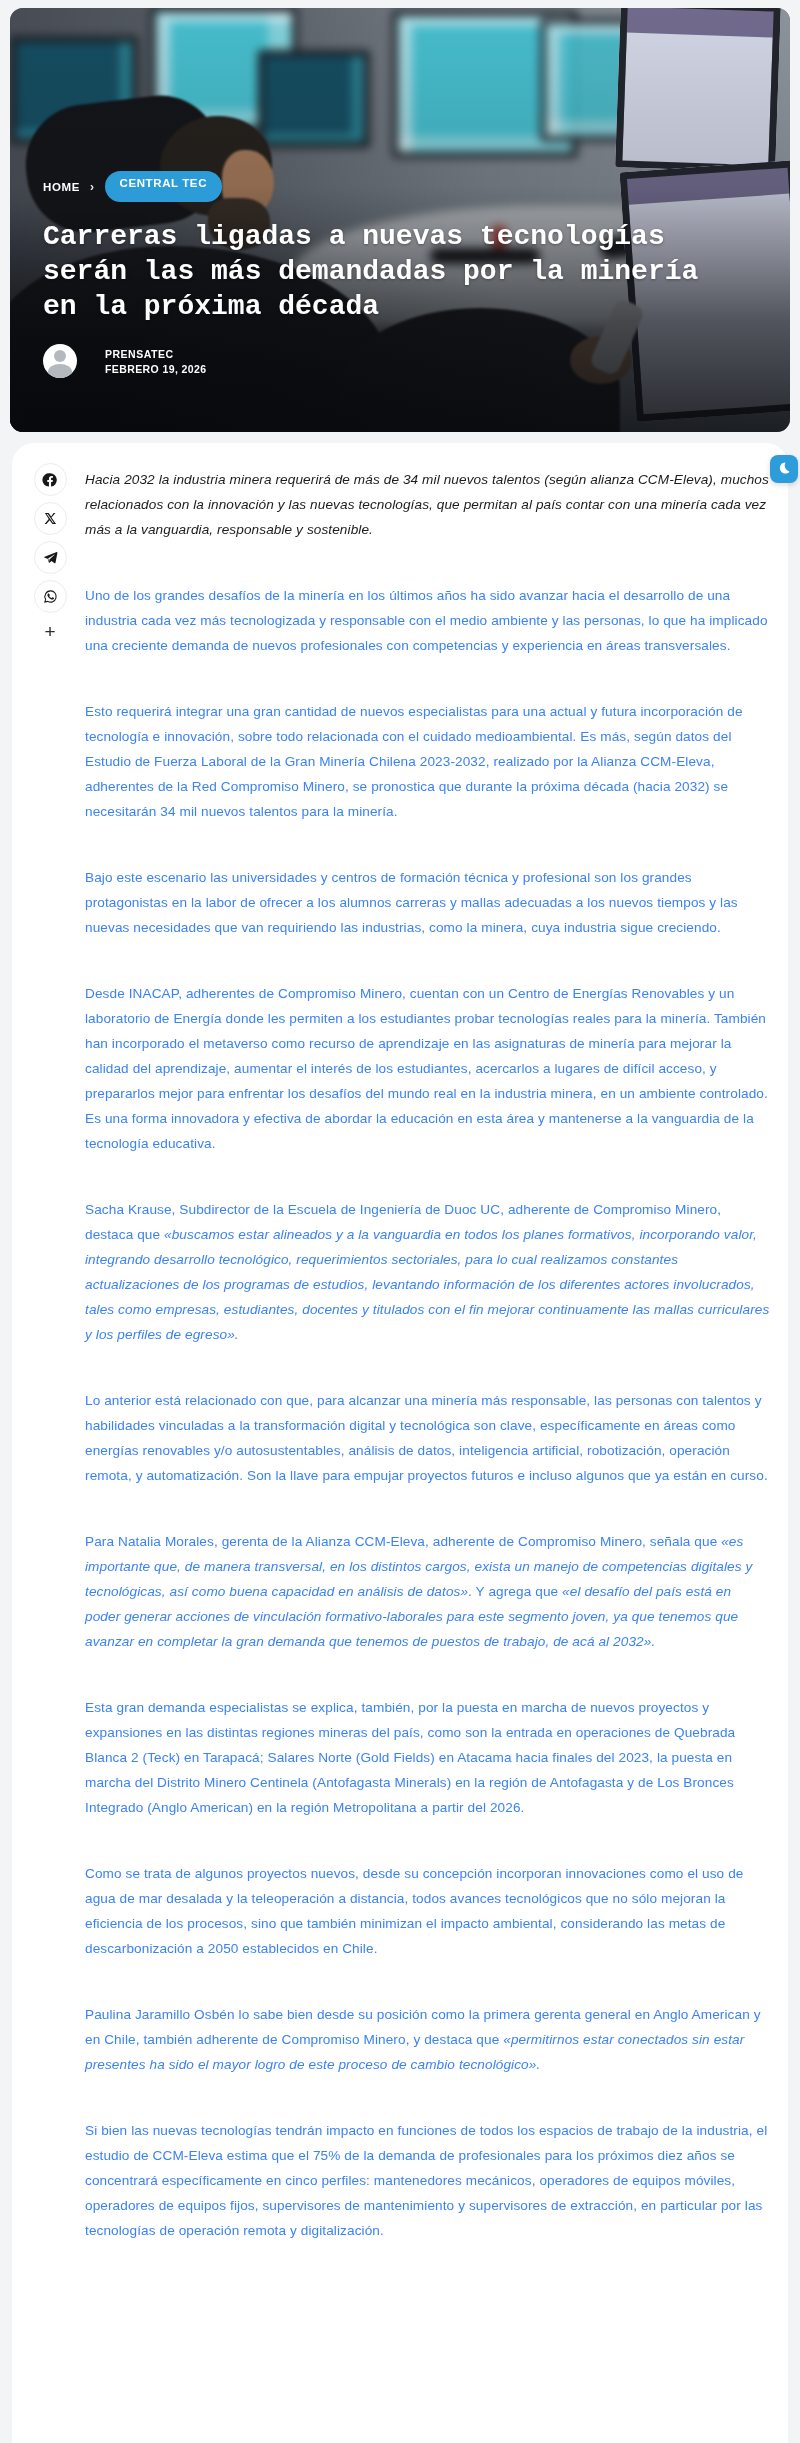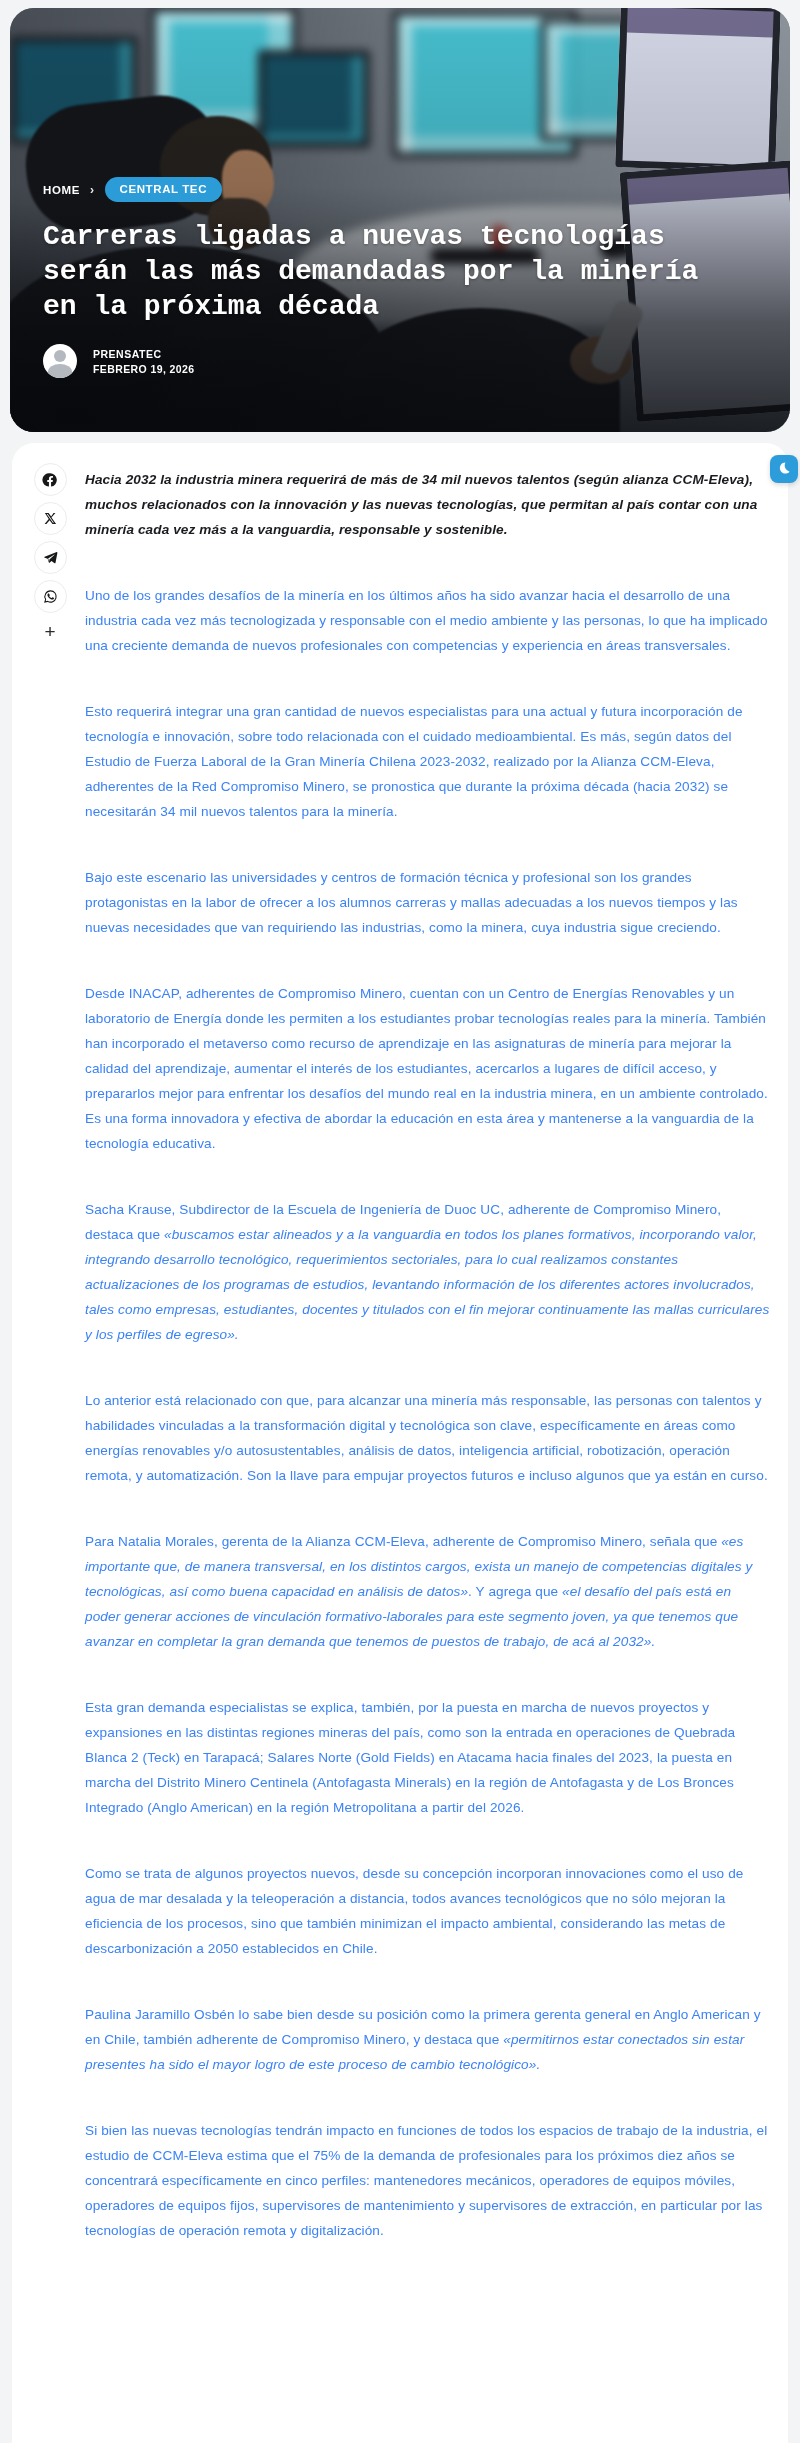--- a/index.html
+++ b/index.html
@@ -1,60 +1,60 @@
 <!DOCTYPE html>
 <html lang="es"><head>
 <meta charset="utf-8">
 <style>
   * { margin:0; padding:0; box-sizing:border-box; }
   html,body { background:#f2f4f5; font-family:"Liberation Sans", sans-serif; }
   .page { position:relative; width:800px; height:2443px; margin:0 auto; background:#f2f4f5; overflow:hidden; }
 
   
-  .hero { position:absolute; left:10px; top:8px; width:780px; height:424px; border-radius:24px; overflow:hidden; background:#6a7077; }
+  .hero { position:absolute; left:10px; top:8px; width:780px; height:424px; border-radius:13px; overflow:hidden; background:#6a7077; }
   .scene { position:absolute; inset:0; }
   .blurlayer { position:absolute; inset:-10px; filter:blur(5px); background:linear-gradient(100deg,#4a4f57 0%,#5d636b 28%,#7e868e 58%,#99a0a7 100%); }
   .shape { position:absolute; }
   .screen-cyan { background:#49c6d6; box-shadow:inset 0 0 0 6px #20242a, inset 14px 10px 0 6px rgba(255,255,255,.55), inset -30px -22px 0 0 rgba(255,255,255,.35); border-radius:4px; }
   .screen-dark { background:#155064; box-shadow:inset 0 0 0 6px #1a1d22, inset -18px -14px 0 0 rgba(73,198,214,.45); border-radius:4px; }
   .screen-pale { background:#dcdfef; box-shadow:inset 0 0 0 7px #23262c, inset 0 26px 0 7px #766f93; border-radius:4px; }
   .desk { background:#c4c9cd; border-radius:50% 40% 0 0/60% 50% 0 0; }
   .dark-blob { background:#17181c; }
   .manlayer { position:absolute; inset:0; filter:blur(1.2px); }
   .overlay { position:absolute; inset:0;
     background:
       radial-gradient(120% 90% at 8% 95%, rgba(5,6,9,.55) 0%, rgba(5,6,9,0) 55%),
       linear-gradient(180deg, rgba(13,15,20,.05) 0%, rgba(13,15,20,.18) 42%, rgba(10,12,16,.66) 74%, rgba(8,10,14,.86) 100%);
   }
   .hero-content { position:absolute; inset:0; display:flex; flex-direction:column; justify-content:flex-end; padding:0 33px 54px; color:#fff; }
   .breadcrumb { display:flex; align-items:center; gap:10px; font-size:11.5px; font-weight:700; letter-spacing:.6px; }
   .breadcrumb a { color:#fff; text-decoration:none; }
   .crumb-sep { font-size:12px; opacity:.9; font-weight:700; }
-  .pill { background:#2b9cd8; padding:6px 15px 7px; border-radius:20px; font-size:11.5px; font-weight:700; letter-spacing:.6px;text-align:right; }
+  .pill { background:#2b9cd8; padding:6px 15px 13px; border-radius:20px; font-size:11.5px; font-weight:700; letter-spacing:.6px;text-align:right; }
   .title { margin-top:17px; font-size:28px; line-height:35px; font-weight:700; max-width:680px; text-shadow:0 1px 3px rgba(0,0,0,.35);font-family:Liberation Mono, monospace; }
-  .author { margin-top:20px; display:flex; align-items:center; gap:16px; }
+  .author { margin-top:20px; display:flex; align-items:center; gap:28px; }
   .avatar { width:34px; height:34px; border-radius:50%; background:#fff; position:relative; overflow:hidden; flex:0 0 auto; }
   .avatar .head { position:absolute; left:11px; top:6px; width:12px; height:12px; border-radius:50%; background:#b3b9bf; }
   .avatar .body { position:absolute; left:5px; top:20px; width:24px; height:16px; border-radius:50% 50% 0 0; background:#b3b9bf; }
   .author-meta { display:flex; flex-direction:column; gap:3px; }
   .author-name { font-size:10.5px; font-weight:700; letter-spacing:.5px; }
   .author-date { font-size:10.5px; font-weight:600; letter-spacing:.4px; }
 
   
   .card { position:absolute; left:12px; top:443px; width:776px; height:2000px; background:#fff; border-radius:22px 22px 0 0; padding:24px 18px 20px 73px; }
   .theme-toggle { position:absolute; top:12px; right:-10px; width:28px; height:28px; border:none; border-radius:8px; background:#2D9CDB; display:flex; align-items:center; justify-content:center; cursor:pointer; box-shadow:0 2px 5px rgba(0,0,0,.15); }
   .share-col { position:absolute; left:10px; top:20px; width:56px; display:flex; flex-direction:column; align-items:center; gap:6px; }
   .share-btn { width:33px; height:33px; border-radius:50%; border:1px solid #ececec; background:#fff; display:flex; align-items:center; justify-content:center; cursor:pointer; color:#17181a; }
   .share-btn svg { display:block; }
   .share-plus { border:none; background:none; font-size:19px; font-weight:400; color:#2b2b2b; cursor:pointer; margin-top:3px; line-height:1; }
 
   .article { }
   .para { font-size:13.6px; line-height:25px; color:#3b82f6; margin-bottom:41px; letter-spacing:.1px; }
   .para:last-child { margin-bottom:12px; }
-  .para.lead { font-weight:700; font-style:italic; color:#1b1c1f; }
+  .para.lead { font-weight:400; font-style:italic; color:#1b1c1f; }
   .q { font-style:italic; }
 </style>
 </head>
 <body>
 
 <div class="page">
 
   <div class="hero">
     <div class="scene">
       <div class="blurlayer">

